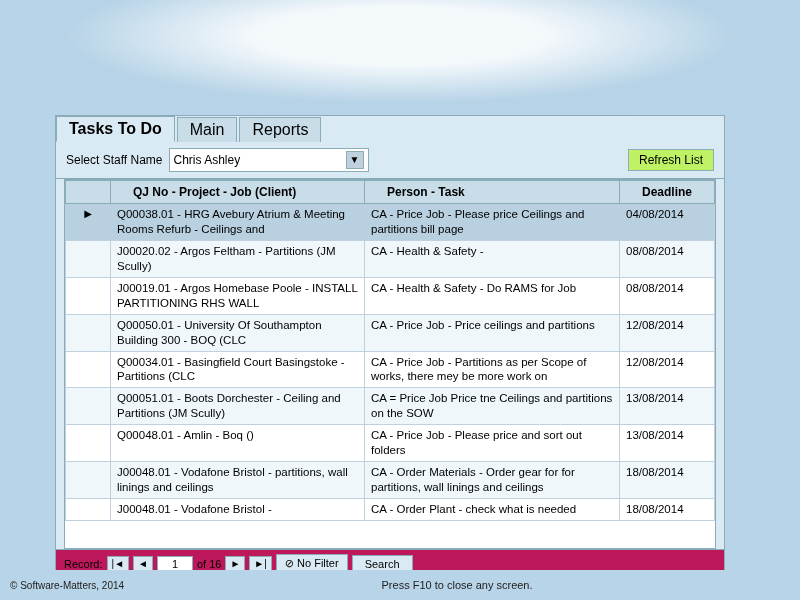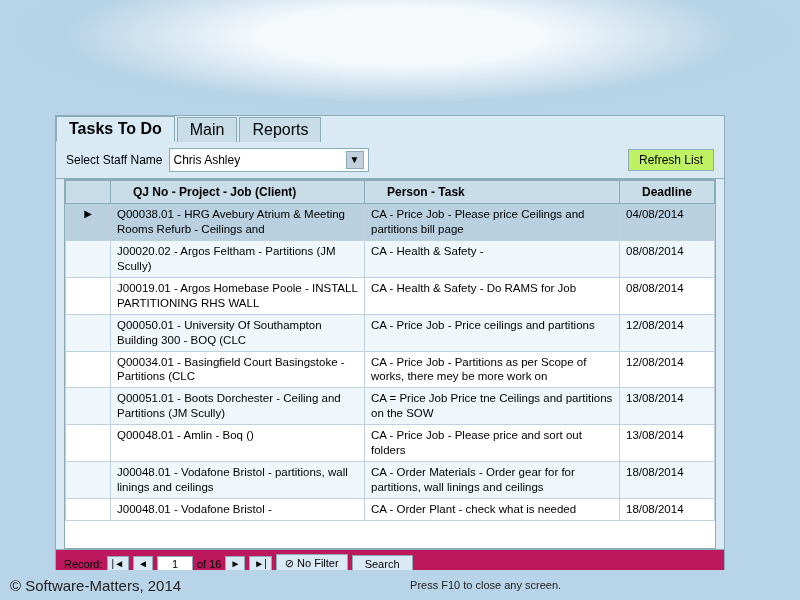--- a/index.html
+++ b/index.html
@@ -195,21 +195,21 @@
       bottom: 0; left: 0;
       width: 100%;
       height: 30px;
       background: #b8d4e8;
       display: flex;
       align-items: center;
       padding: 0 10px;
       z-index: 1;
     }
     .copyright {
-      font-size: 15px;
+      font-size: 10px;
       color: #222;
     }
     .press-f10 {
       margin: 0 auto;
       font-size: 11px;
       color: #222;
     }
     .exit-btn {
       position: absolute;
       right: 10px;

